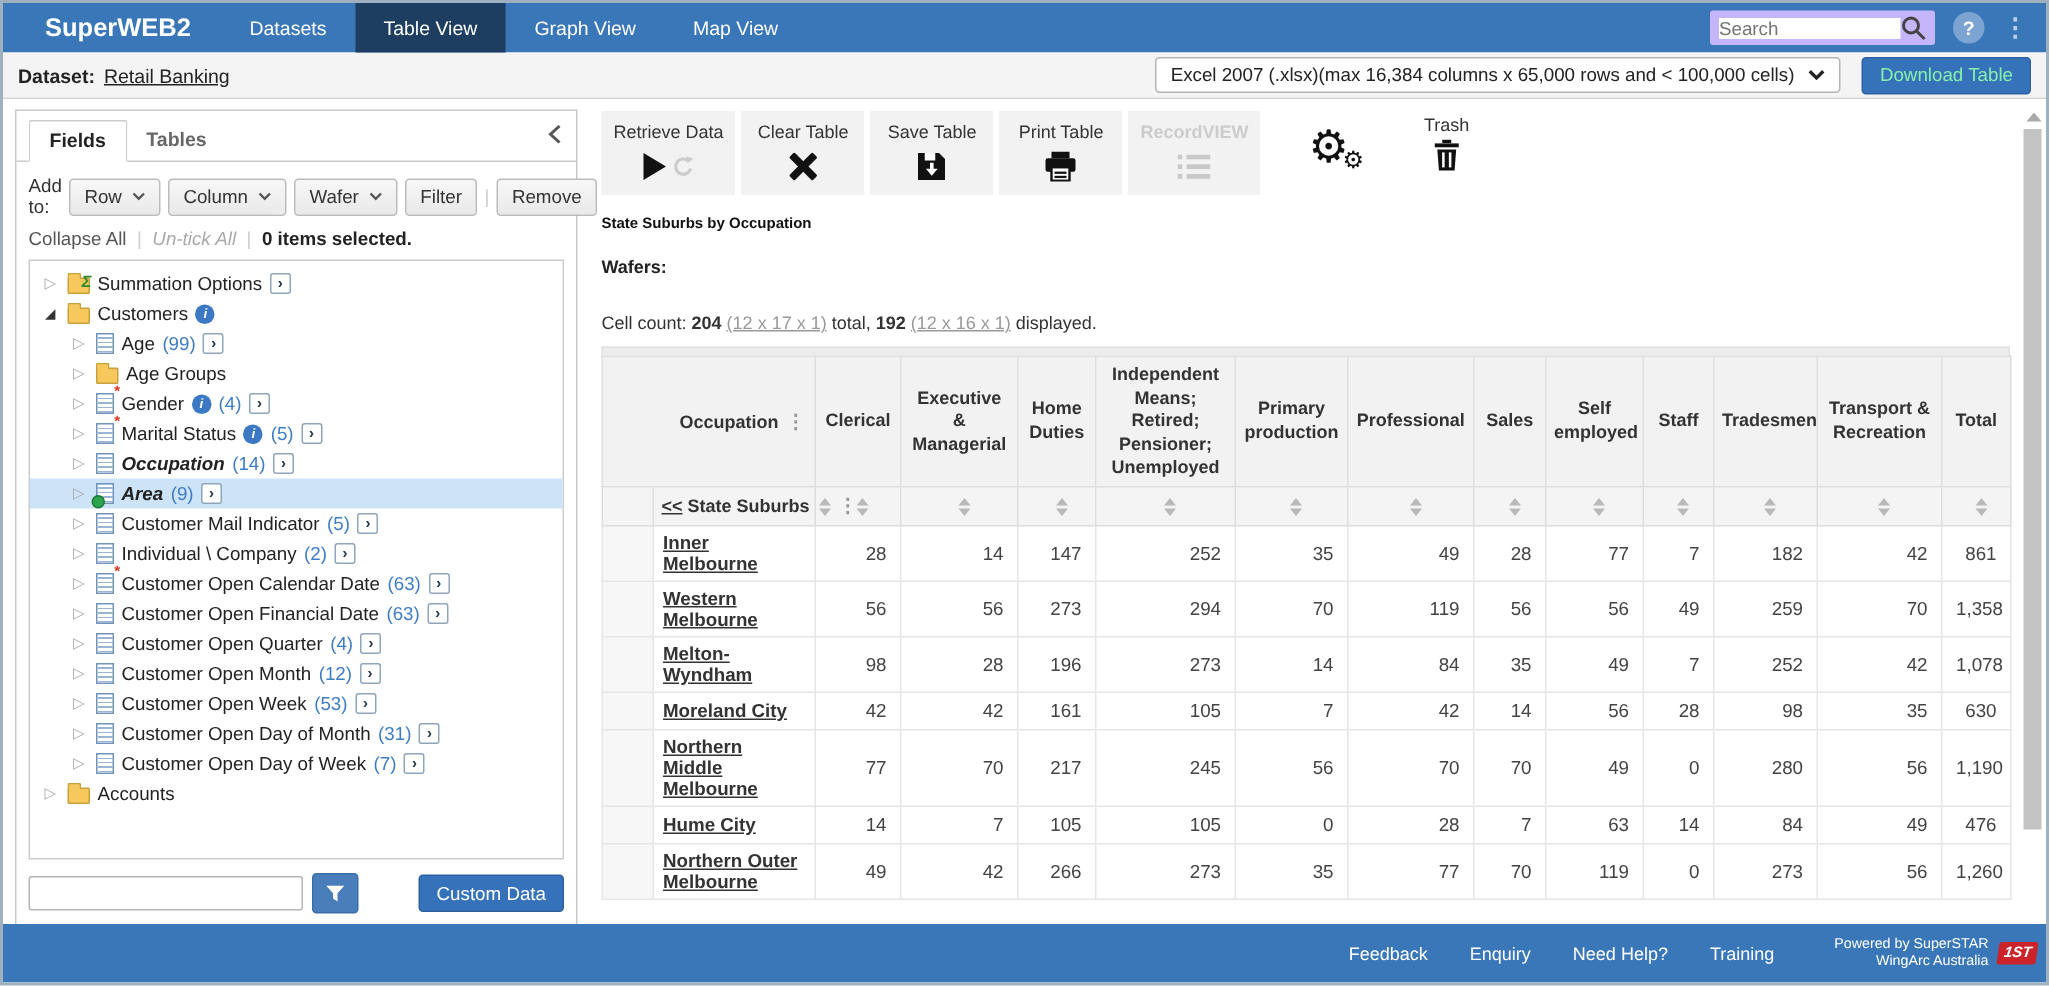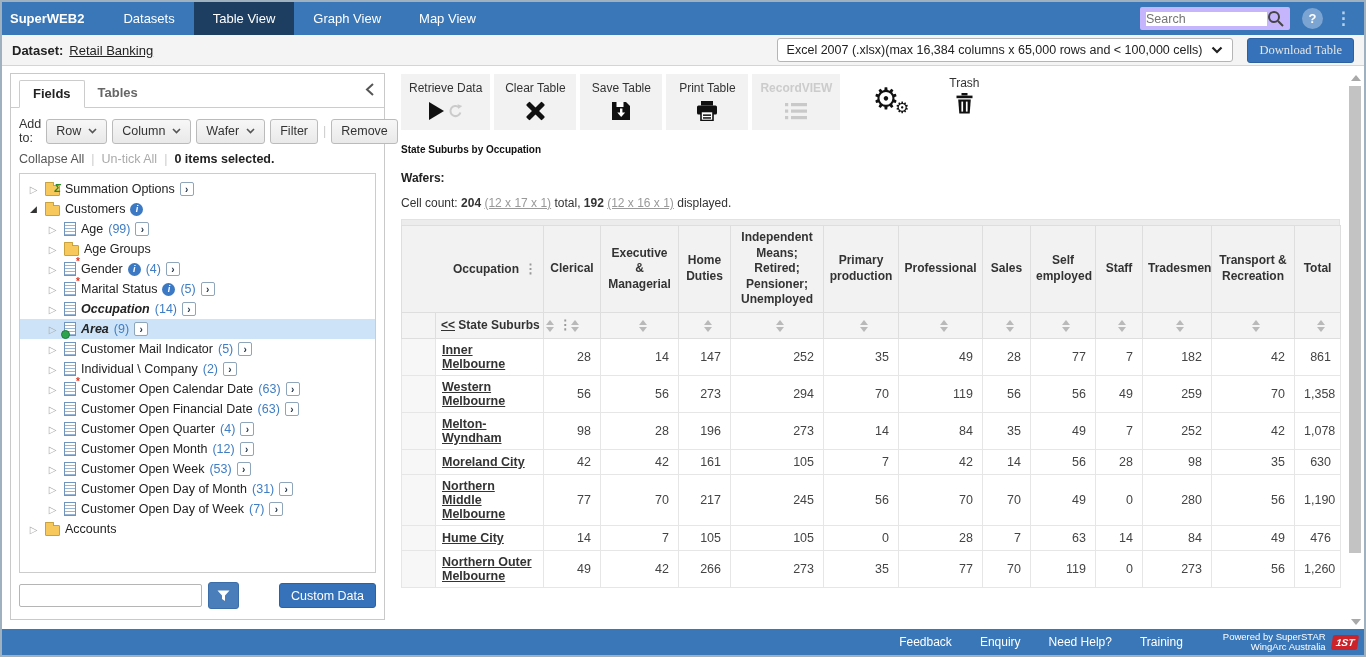--- a/index.html
+++ b/index.html
@@ -3,52 +3,52 @@
 <meta charset="utf-8">
 <style>
   * { box-sizing: border-box; margin: 0; padding: 0; }
   html,body { width:1366px; height:657px; }
   body {
     font-family:"Liberation Sans", sans-serif; font-size:12px; color:#333;
     background:#fff; border:2px solid #9fb0bf; overflow:hidden; position:relative;
   }
   
   .topbar { height:33px; background:#3977b8; display:flex; align-items:stretch; color:#fff; }
-  .brand { font-weight:bold; font-size:13px; padding:0 20px 0 8px; display:flex; align-items:center; }
+  .brand { font-weight:bold; font-size:17px; padding:0 20px 0 28px; display:flex; align-items:center; }
   .nav-tabs { display:flex; }
   .nav-tab { padding:0 19px; display:flex; align-items:center; font-size:13px; cursor:pointer; }
   .nav-tab.active { background:#1d3e61; }
   .topbar-right { margin-left:auto; display:flex; align-items:center; gap:12px; padding-right:12px; }
   .search-box { background:#c4b5fd; width:150px; height:23px; display:flex; align-items:center; border-radius:2px; padding:0 6px; }
   .search-input { border:none; outline:none; flex:1; font-size:12.5px; min-width:0; color:#333; font-family:inherit; }
   .help-icon { width:21px; height:21px; border-radius:50%; background:#7ba4d2; color:#fff; font-weight:bold; font-size:13px;
                display:flex; align-items:center; justify-content:center; }
   .kebab { color:#b9d0e8; font-size:17px; font-weight:bold; line-height:1; }
   
   .dataset-bar { height:31px; background:#f4f4f4; border-bottom:1px solid #d5d5d5; display:flex; align-items:center; padding:0 10px; gap:6px; }
   .ds-label { font-weight:bold; font-size:13px; color:#222; }
   .ds-link { font-size:13px; color:#222; text-decoration:underline; cursor:pointer; }
   .format-select { margin-left:auto; margin-right:8px; background:#fff; border:1px solid #b5b5b5; border-radius:3px; height:24px;
                    display:flex; align-items:center; padding:0 9px; gap:9px; font-size:12.5px; color:#222; cursor:pointer; }
-  .download-btn { background:#3672b9; color:#e5e5e5; border:1px solid #2d61a2; border-radius:3px; height:25px; padding:0 11px;
-                  font-size:12.5px; display:flex; align-items:center; cursor:pointer;font-family:Liberation Serif, serif; }
+  .download-btn { background:#3672b9; color:#86efac; border:1px solid #2d61a2; border-radius:3px; height:25px; padding:0 11px;
+                  font-size:12.5px; display:flex; align-items:center; cursor:pointer; }
   
   .content { position:absolute; top:64px; bottom:23px; left:0; right:0; display:flex; background:#fff; }
   
   .sidebar { width:375px; margin:7px 0 12px 8px; border:1px solid #c9c9c9; background:#fff; display:flex; flex-direction:column; flex:none; }
   .side-tabs { display:flex; border-bottom:1px solid #ccc; padding:6px 8px 0; position:relative; }
   .side-tab { padding:5px 13px 6px; font-size:13px; color:#666; font-weight:bold; cursor:pointer; }
   .side-tab.active { color:#222; background:#fff; border:1px solid #ccc; border-bottom:1px solid #fff; margin-bottom:-1px; border-radius:2px 2px 0 0; }
   .collapse-chevron { position:absolute; right:10px; top:9px; cursor:pointer; }
   .addto-row { display:flex; align-items:center; gap:5px; padding:9px 8px 7px; font-size:12.5px; color:#333; }
   .btn { background:linear-gradient(#f7f7f7,#e9e9e9); border:1px solid #bbb; border-radius:3px; height:25px; display:inline-flex;
          align-items:center; padding:0 9px; gap:7px; color:#333; font-size:12.5px; font-family:inherit; cursor:pointer; }
   .links-row { padding:0 8px 7px; font-size:12.5px; display:flex; gap:7px; align-items:center; }
   .link { color:#555; cursor:pointer; }
-  .link.muted { color:#aaa; }
+  .link.muted { color:#aaa;font-style:italic; }
   .sep { color:#ccc; }
   .selected-count { color:#222; font-weight:bold; }
   .tree-box { margin:0 8px; border:1px solid #ccc; flex:1; overflow:hidden; padding:5px 0; }
   .tree-item { display:flex; align-items:center; height:20px; gap:5px; font-size:12.5px; cursor:pointer; }
   .tree-item.selected { background:#cde4f8; }
   .exp { width:13px; text-align:center; color:#aaa; font-size:10px; flex:none; }
   .exp.open { color:#333; font-size:9px; }
   .lbl { color:#222; }
   .lbl.italic { font-style:italic; font-weight:bold; }
   .count { color:#3f7dc4; }
@@ -81,21 +81,21 @@
   .ic-x::before, .ic-x::after { content:""; position:absolute; left:8px; top:-1px; width:5px; height:22px; background:#111; border-radius:1px; }
   .ic-x::before { transform:rotate(45deg); } .ic-x::after { transform:rotate(-45deg); }
   .gear-area { margin-left:28px; padding-top:10px; font-size:30px; color:#111; position:relative; line-height:1; cursor:pointer; }
   .gear-area .gear-small { position:absolute; font-size:16px; right:-10px; bottom:-2px; }
   .trash-area { margin-left:46px; display:flex; flex-direction:column; align-items:center; gap:3px; font-size:12px; color:#333; padding-top:2px; cursor:pointer; }
   .report-title { font-weight:bold; font-size:10px; color:#111; margin:14px 0 0; }
   .filters-label, .wafers-label { font-weight:bold; color:#222; }
   .filters-label { margin-top:13px; }
   .filters-value { margin-top:4px; padding-left:9px; }
   .wafers-label { margin-top:16px; }
-  .cellcount { margin-top:11px; color:#333; }
+  .cellcount { margin-top:23px; color:#333; }
   .cc-bold { font-weight:bold; }
   .cc-link { color:#999; text-decoration:underline; cursor:pointer; }
   
   .table-wrap { margin-top:9px; }
   .table-topstrip { width:939px; height:6px; background:#ececec; border:1px solid #e2e2e2; border-bottom:none; }
   table { border-collapse:collapse; table-layout:fixed; width:939px; }
   th, td { border:1px solid #e6e6e6; }
   thead th { background:#f2f2f2; border-color:#dedede; font-size:12px; color:#333; font-weight:bold; padding:4px 5px; line-height:1.3; text-align:center; vertical-align:middle; }
   th.occ-cell { text-align:right; padding-right:6px; height:74px; }
   .vdots { color:#999; font-weight:bold; font-size:13px; margin-left:5px; letter-spacing:0; }
@@ -110,21 +110,21 @@
   td.gutter { background:#f7f7f7; border-color:#e6e6e6; }
   td.rowhead { text-align:left; padding:4px 6px; }
   td.rowhead a { color:#333; font-weight:bold; text-decoration:underline; cursor:pointer; }
   
   .vscroll { position:absolute; right:1px; top:6px; bottom:4px; width:15px; }
   .vs-arrow-up, .vs-arrow-dn { position:absolute; left:3px; width:0; height:0; border-left:5px solid transparent; border-right:5px solid transparent; }
   .vs-arrow-up { top:3px; border-bottom:6px solid #a9a9a9; }
   .vs-arrow-dn { bottom:3px; border-top:6px solid #a9a9a9; }
   .vs-thumb { position:absolute; left:1px; top:14px; bottom:75px; width:12px; background:#c3c3c3; }
   
-  .footer { position:absolute; left:0; right:0; bottom:0; height:26px; background:#3977b8; display:flex; align-items:center; color:#fff; padding:0 6px 0 8px; z-index:5; }
+  .footer { position:absolute; left:0; right:0; bottom:0; height:39px; background:#3977b8; display:flex; align-items:center; color:#fff; padding:0 6px 0 8px; z-index:5; }
   .footer-links { margin-left:auto; display:flex; gap:28px; font-size:12px; margin-right:40px; }
   .footer-link { cursor:pointer; }
   .powered { text-align:right; font-size:9.5px; line-height:1.1; margin-right:6px; }
   .logo-1st { background:#cc2229; color:#fff; font-weight:bold; font-style:italic; font-size:10px; padding:2px 4px; border-radius:2px;
               transform:skew(-8deg); display:inline-block; }
 </style>
 </head>
 <body>
 
 <div class="topbar">

